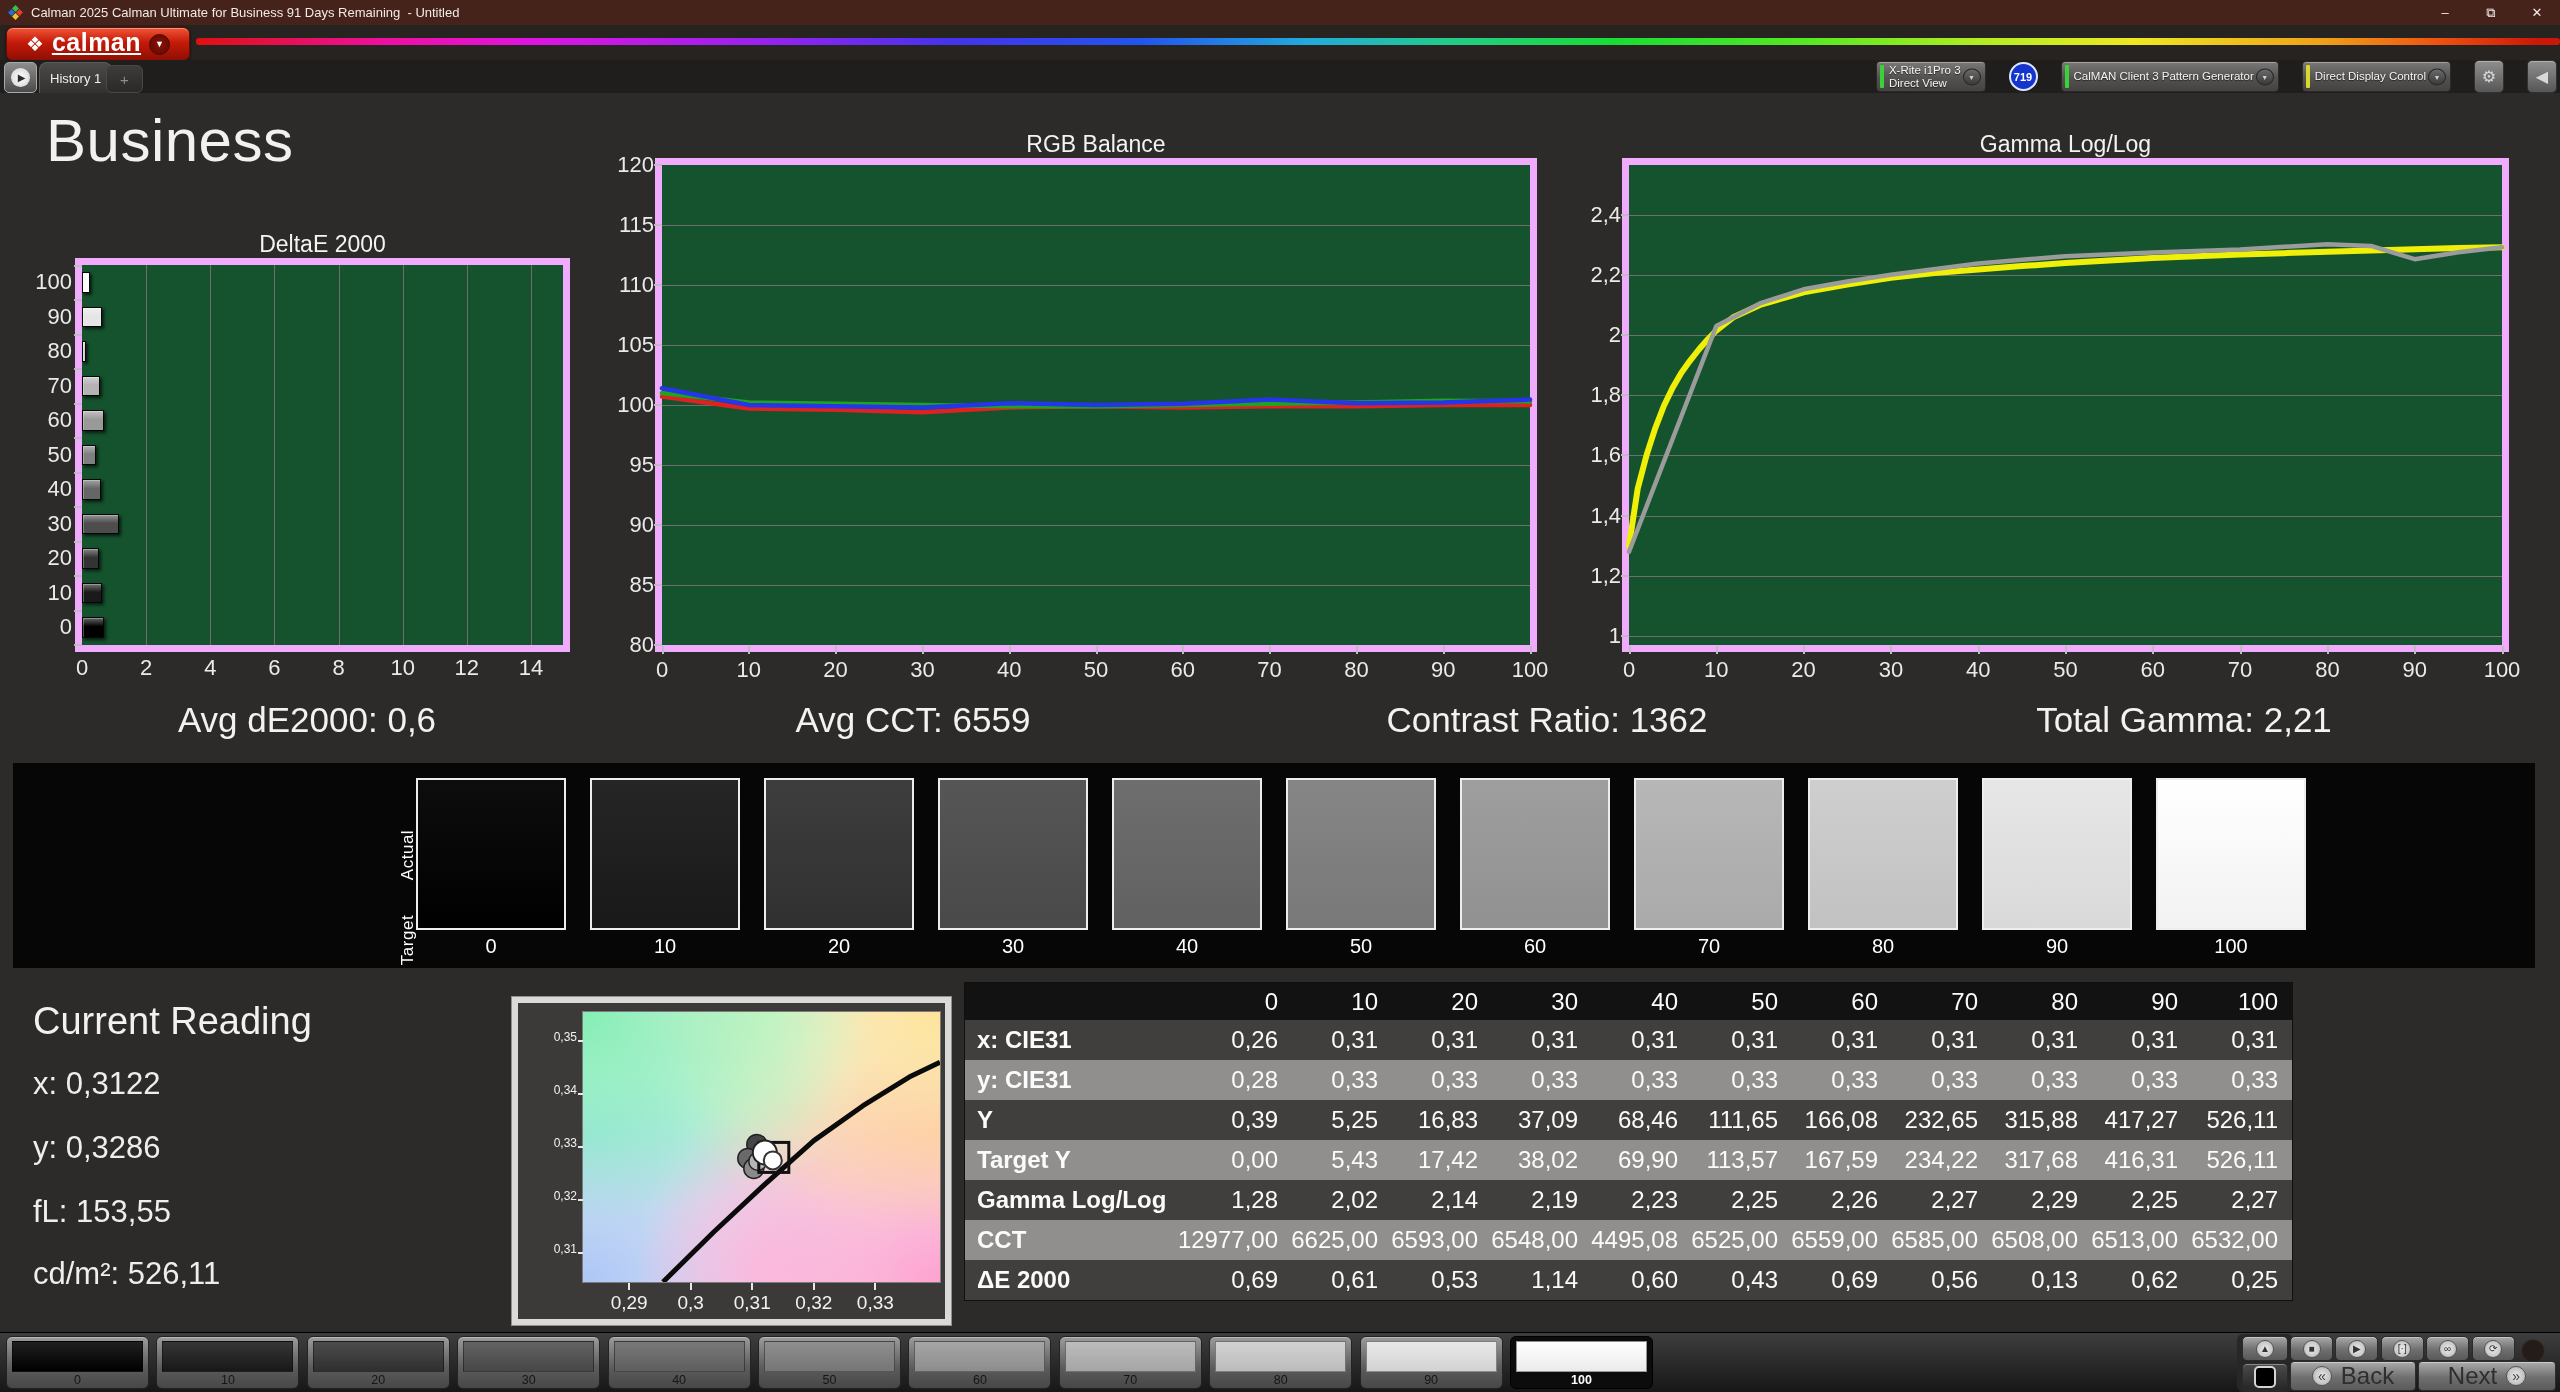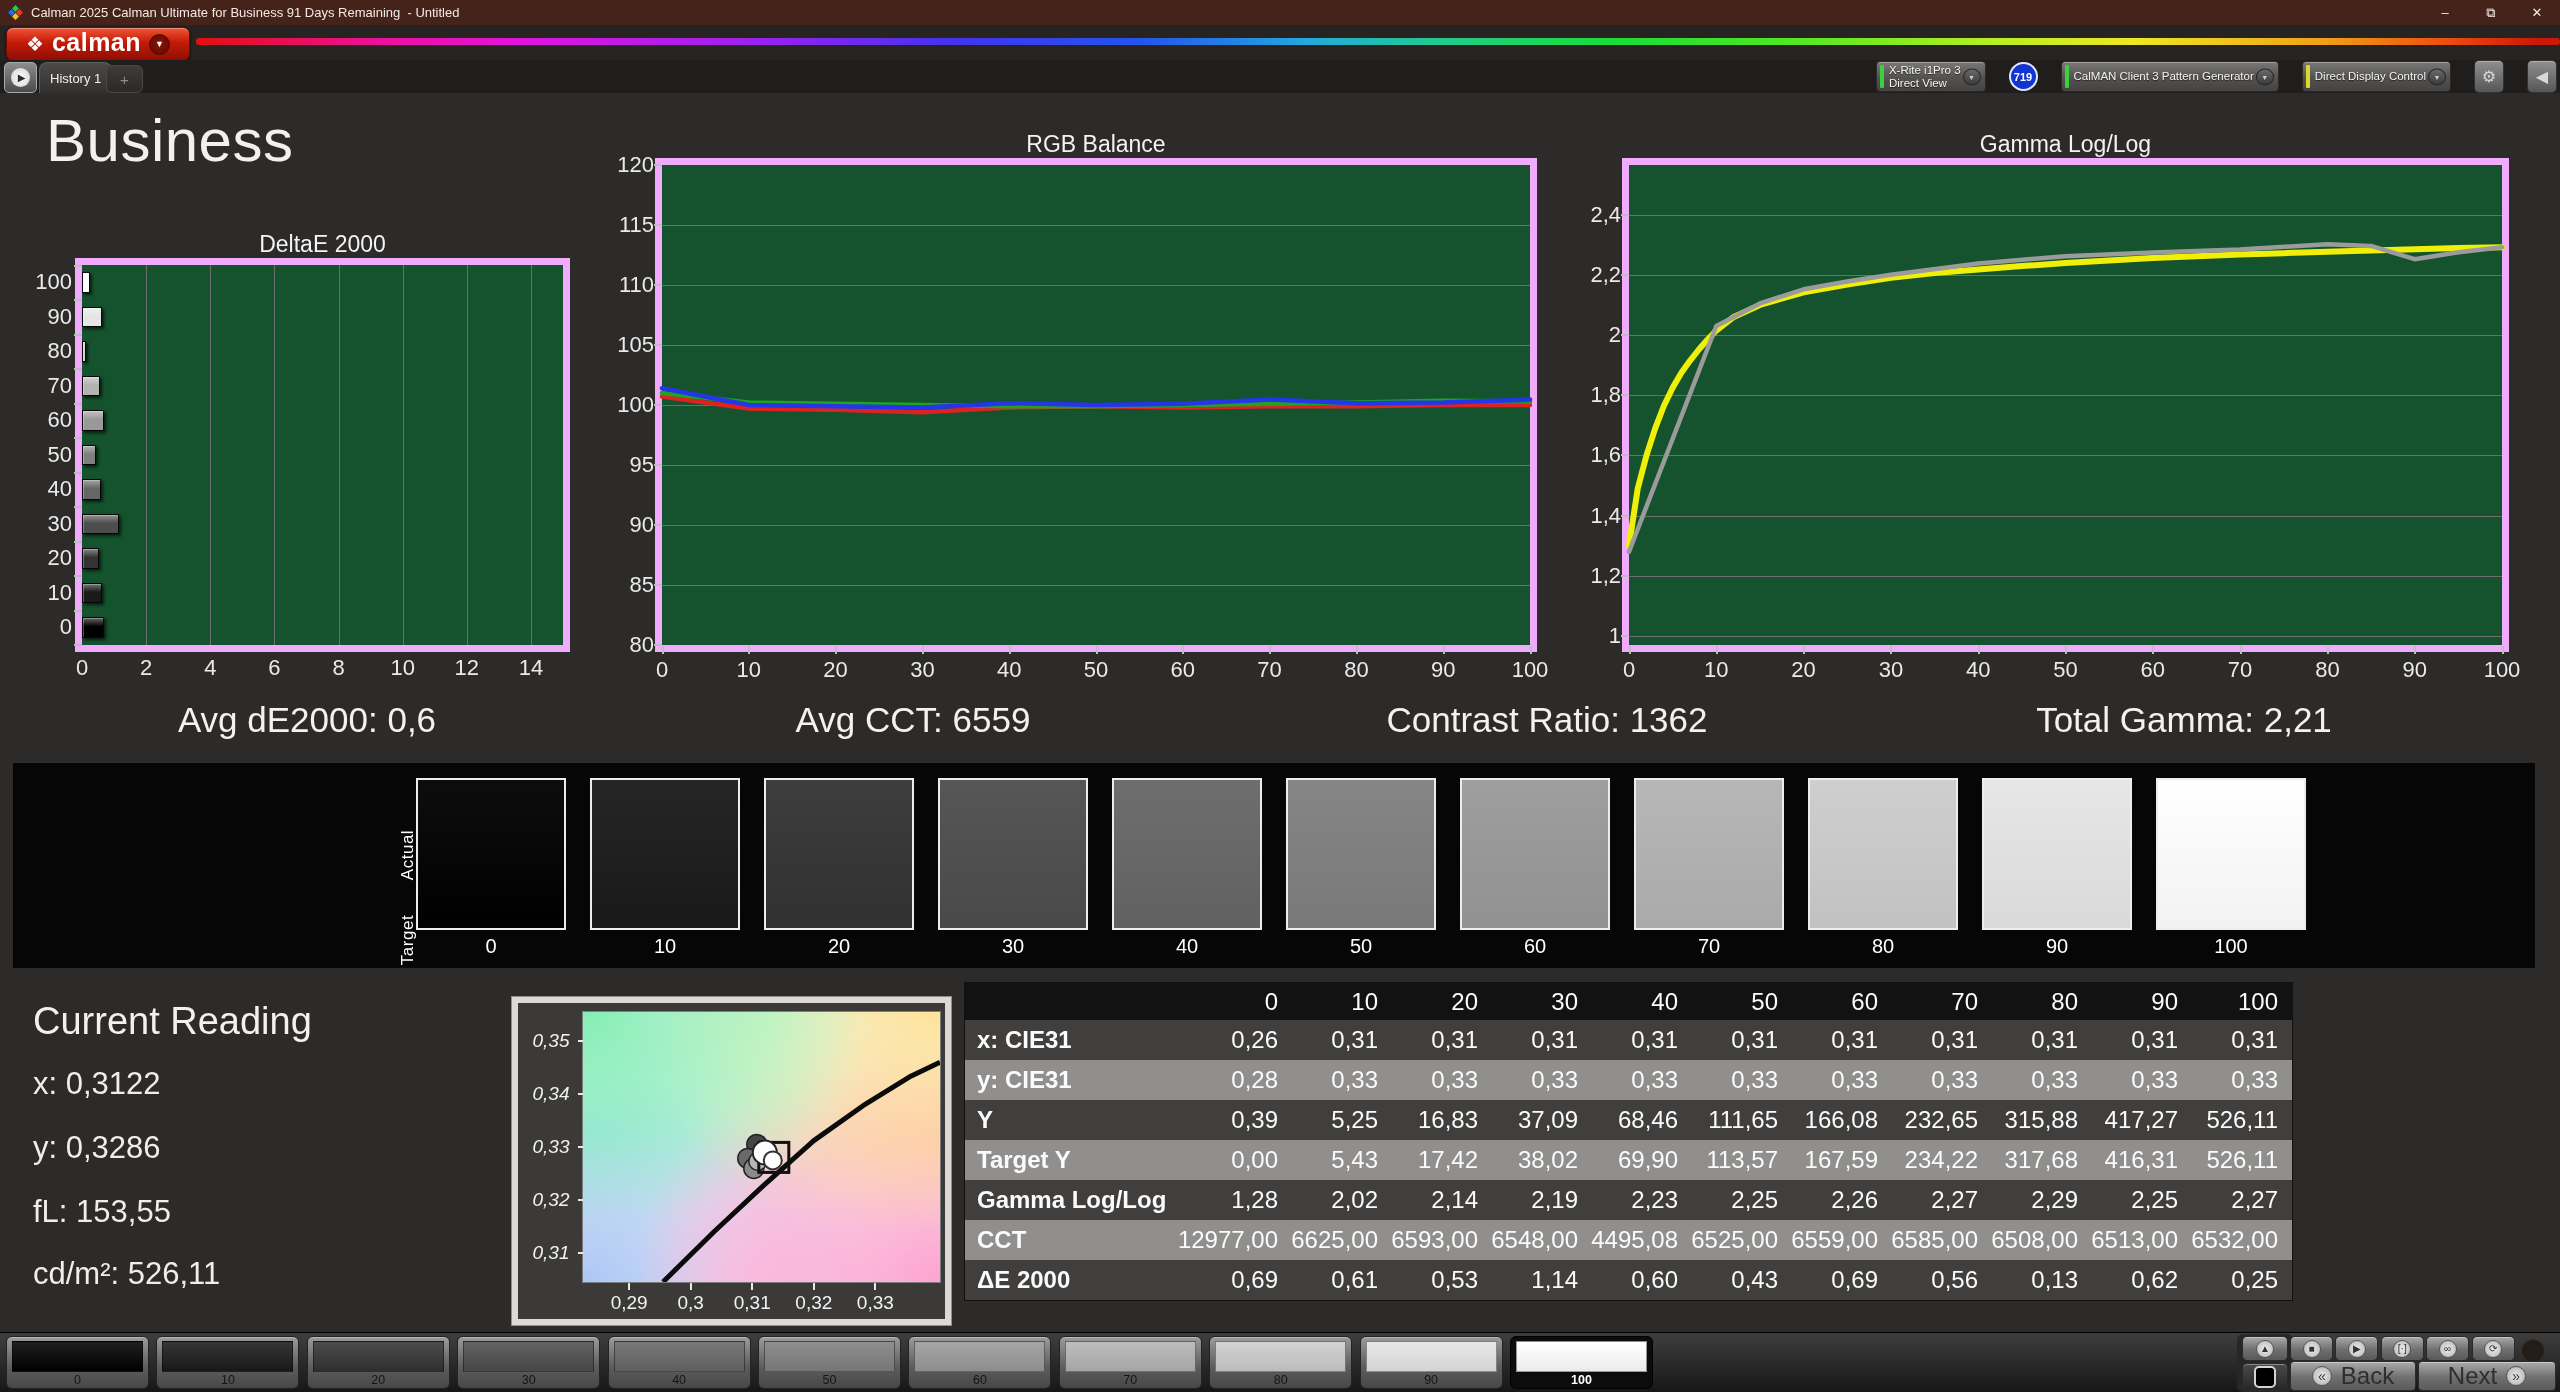--- a/index.html
+++ b/index.html
@@ -14,21 +14,21 @@
   .win-btn{width:46px;height:25px;display:flex;align-items:center;justify-content:center;
            color:#f3ebe6;font-size:13px;cursor:default;}
 
   
   #brandrow{position:absolute;left:0;top:25px;width:2560px;height:35px;background:#272320;}
   #calman-btn{position:absolute;left:6px;top:2px;width:182px;height:32px;border-radius:7px;
               background:linear-gradient(#f05536,#c51a09 45%,#8e0f03);border:1px solid #6d0c02;
               box-shadow:0 1px 3px rgba(0,0,0,.7), inset 0 1px 0 rgba(255,255,255,.35);
               display:flex;align-items:center;justify-content:center;gap:8px;}
   #calman-logo{color:#fff;font-size:20px;line-height:20px;}
-  #calman-label{color:#fff;font-size:25px;font-weight:bold;letter-spacing:.5px;margin-top:-3px;}
+  #calman-label{color:#fff;font-size:25px;font-weight:bold;letter-spacing:.5px;margin-top:-3px;text-decoration:underline;}
   #calman-caret{width:19px;height:19px;border-radius:50%;color:#fff;font-size:9px;
                 background:radial-gradient(#8d1206,#5c0a01);border:1px solid #4c0801;
                 display:flex;align-items:center;justify-content:center;}
   #rainbow{position:absolute;left:196px;right:0;top:13px;height:7px;border-radius:3px;
     background:linear-gradient(90deg,#e01010 0%,#ee10a0 8%,#e014e0 14%,#9922ee 24%,#4433ee 32%,
       #2255ee 40%,#22aadd 47%,#22cc88 53%,#19dd35 60%,#55e822 68%,#b8ee22 76%,#eee822 82%,
       #f0a018 90%,#ee5010 95%,#cc1808 99%);}
 
   
   #tabrow{position:absolute;left:0;top:60px;width:2560px;height:33px;background:#201e1c;}
@@ -102,21 +102,21 @@
     background:
       radial-gradient(at 0% 0%,   rgba(125,238,178,.95), rgba(125,238,178,0) 55%),
       radial-gradient(at 50% 0%,  rgba(216,247,200,.85), rgba(216,247,200,0) 45%),
       radial-gradient(at 100% 0%, rgba(255,226,150,.95), rgba(255,226,150,0) 55%),
       radial-gradient(at 100% 45%,rgba(255,196,170,.85), rgba(255,196,170,0) 50%),
       radial-gradient(at 100% 100%,rgba(255,158,208,.95),rgba(255,158,208,0) 60%),
       radial-gradient(at 50% 100%, rgba(255,196,228,.85),rgba(255,196,228,0) 50%),
       radial-gradient(at 0% 100%,  rgba(168,196,248,.95),rgba(168,196,248,0) 55%),
       radial-gradient(at 0% 45%,   rgba(158,240,220,.9), rgba(158,240,220,0) 55%),
       #f1f3ec;}
-  .cie-ylab{position:absolute;text-align:center;font-size:19px;color:#f2f2f2;width:52px;left:-58px;font-style:italic;}
+  .cie-ylab{position:absolute;text-align:right;font-size:12px;color:#f2f2f2;width:52px;left:-58px;}
   .cie-xlab{position:absolute;text-align:center;font-size:19px;color:#f2f2f2;width:54px;}
   .cie-dash{position:absolute;background:#e8e8e8;}
 
   
   #data-table{position:absolute;left:965px;top:983px;width:1327px;outline:1px solid #101010;}
   .trow{display:flex;}
   .tcell{box-sizing:border-box;padding-right:14px;text-align:right;font-size:24px;color:#fbfbfb;
          display:flex;align-items:center;justify-content:flex-end;}
   .tlabel{justify-content:flex-start;text-align:left;padding-left:12px;font-weight:bold;}
   .thead{background:#121212;height:37px;}

